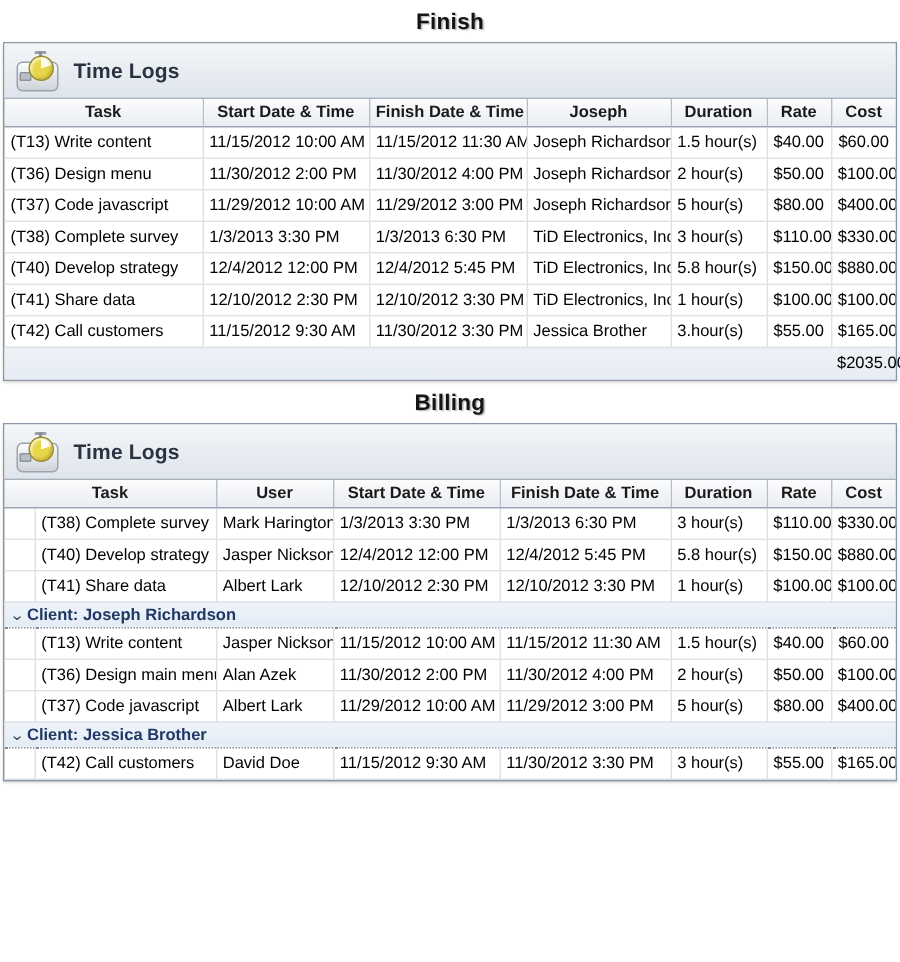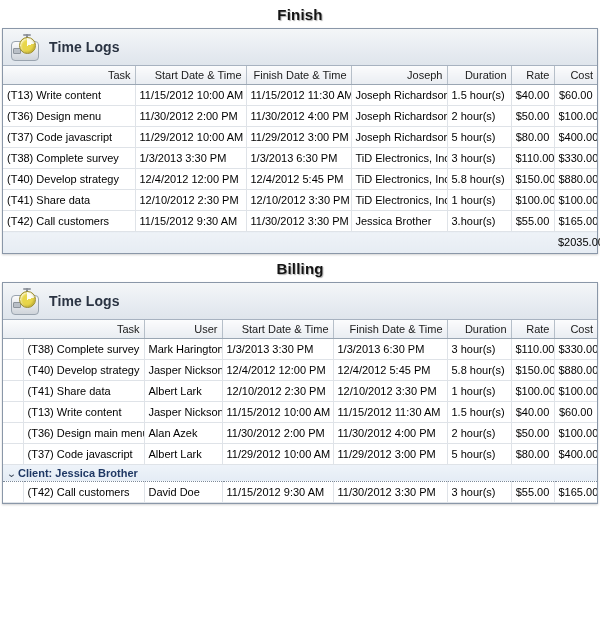--- a/index.html
+++ b/index.html
@@ -120,24 +120,24 @@
   }
 
   
   .grid { width: 100%; border-collapse: collapse; table-layout: fixed; }
   .grid col.c-indent { width: 20px; }
 
   .grid thead th {
     background: linear-gradient(to bottom, #fbfcfd 0%, #f2f4f7 50%, #e9edf2 100%);
     border-right: 1px solid #b6bfc9;
     border-bottom: 1px solid #9aa6b3;
-    font-weight: normal;
+    font-weight: bold;
     font-size: 11px;
     color: #1a1a1a;
-    text-align: right;
+    text-align: center;
     padding: 3px 4px;
     height: 17px;
     box-sizing: border-box;
     position: relative;
     white-space: nowrap;
     overflow: hidden;
   }
   .grid thead th:last-child { border-right: none; }
 
   .group-row td {
@@ -371,20 +371,23 @@
             <td class="indent"></td>
             <td>(T41) Share  data</td>
             <td>Albert Lark</td>
             <td>12/10/2012 2:30 PM</td>
             <td>12/10/2012 3:30 PM</td>
             <td>1 hour(s)</td>
             <td class="num">$100.00</td>
             <td class="num">$100.00</td>
           </tr>
 
+          <tr class="group-row">
+            <td colspan="8"><span class="chev">⌄</span><span>Client: Joseph Richardson</span></td>
+          </tr>
           <tr class="data-row">
             <td class="indent"></td>
             <td>(T13) Write content</td>
             <td>Jasper Nickson</td>
             <td>11/15/2012 10:00 AM</td>
             <td>11/15/2012 11:30 AM</td>
             <td>1.5 hour(s)</td>
             <td class="num">$40.00</td>
             <td class="num">$60.00</td>
           </tr>

